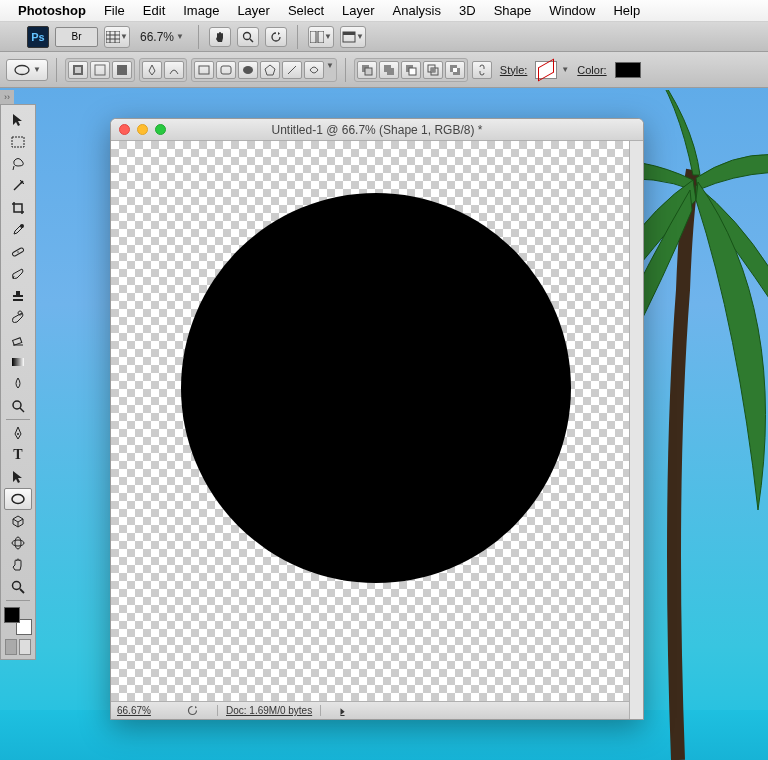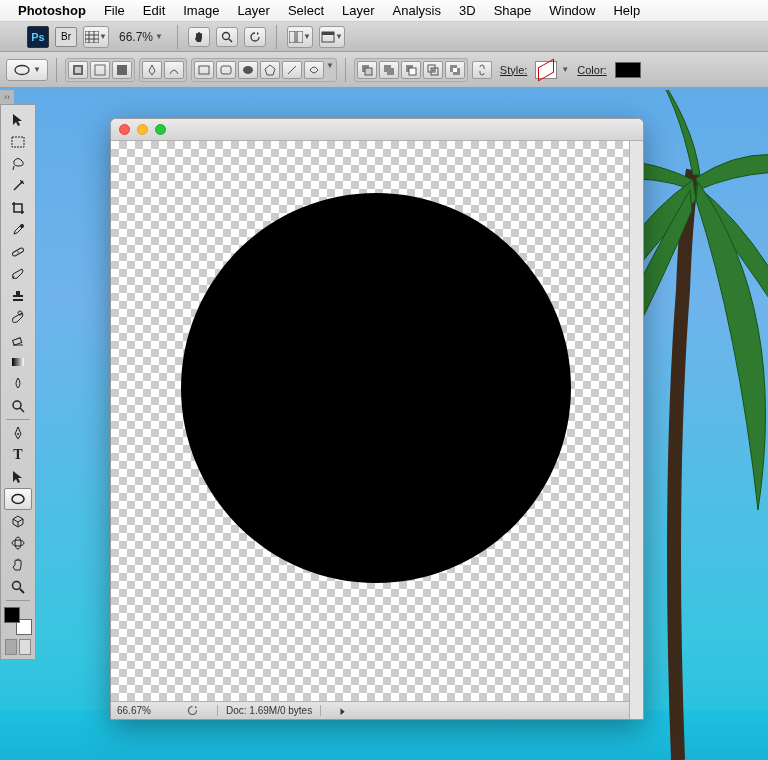--- a/index.html
+++ b/index.html
@@ -13,21 +13,21 @@
 
 .mac-menubar { position:absolute; top:0; left:0; right:0; height:22px; background:linear-gradient(#fdfdfd,#f0f0f0); display:flex; align-items:center; padding-left:0; font-size:13px; gap:18px; z-index:10; border-bottom:1px solid #d0d0d0;}
 .mac-menubar .apple { font-size:14px; }
 .mac-menubar .app-name { font-weight:600; }
 .mac-menubar span { cursor:default; }
 
 
 .ps-bar1 { position:absolute; top:22px; left:0; right:0; height:30px; background:linear-gradient(#d8d8d8,#bfbfbf); border-bottom:1px solid #9c9c9c; display:flex; align-items:center; padding:0 6px; gap:6px; z-index:9;}
 .ps-bar2 { position:absolute; top:52px; left:0; right:0; height:36px; background:linear-gradient(#d8d8d8,#bfbfbf); border-bottom:1px solid #9c9c9c; display:flex; align-items:center; padding:0 6px; gap:4px; z-index:9;}
 .ps-logo { width:22px; height:22px; background:#0b2340; color:#64c3ff; display:flex; align-items:center; justify-content:center; font-size:11px; font-weight:bold; border:1px solid #333; border-radius:2px;margin-left:21px;}
-.br-logo { width:22px; height:20px; border:1px solid #888; display:flex; align-items:center; justify-content:center; font-size:10px; background:#ddd; border-radius:2px;}
+.br-logo { width:43px; height:20px; border:1px solid #888; display:flex; align-items:center; justify-content:center; font-size:10px; background:#ddd; border-radius:2px;}
 .icon-btn { width:26px; height:22px; border:1px solid #999; background:linear-gradient(#f5f5f5,#d6d6d6); border-radius:3px; display:flex; align-items:center; justify-content:center; font-size:12px; color:#333; cursor:default;}
 .icon-btn.small{width:22px;height:20px;}
 .icon-btn.tiny{width:20px;height:18px;border-radius:2px;}
 .zoom-label { font-size:12px; color:#222; padding:0 4px; display:flex; align-items:center; gap:2px;justify-content:flex-end;}
 .vdiv { width:1px; height:24px; background:#9c9c9c; margin:0 4px;}
 .seltool { display:flex; align-items:center; gap:2px; background:linear-gradient(#fafafa,#dedede); border:1px solid #999; border-radius:3px; padding:2px 6px; height:22px;}
 .seltool svg{display:block;}
 .dd-caret{font-size:8px;color:#555;}
 .lbl { font-size:11px; color:#222; padding:0 4px;text-decoration:underline;}
 .color-swatch { width:26px; height:16px; background:#000; border:1px solid #666;}
@@ -59,21 +59,21 @@
 .dot.g{background:#28c940;border:1px solid #22a934;}
 .doc-title-text{flex:1;text-align:center;font-size:12px;color:#444;}
 .canvas-wrap{flex:1;position:relative;overflow:hidden;}
 .checker{position:absolute;inset:0;background-image:
   linear-gradient(45deg,#ccc 25%,transparent 25%),
   linear-gradient(-45deg,#ccc 25%,transparent 25%),
   linear-gradient(45deg,transparent 75%,#ccc 75%),
   linear-gradient(-45deg,transparent 75%,#ccc 75%);
   background-size:16px 16px;background-position:0 0,0 8px,8px -8px,-8px 0;background-color:#fff;}
 .shape{position:absolute;top:52px;left:70px;width:390px;height:390px;background:#000;border-radius:50%;}
-.doc-status{height:18px;background:linear-gradient(#e5e5e5,#d0d0d0);border-top:1px solid #b0b0b0;display:flex;align-items:center;font-size:10px;color:#333;padding:0 6px;gap:18px;}
+.doc-status{height:18px;background:linear-gradient(#e5e5e5,#d0d0d0);border-top:1px solid #b0b0b0;display:flex;align-items:center;font-size:10px;color:#333;padding:0 6px;gap:18px;text-decoration:underline;}
 .doc-status .z{width:50px;}
 .doc-status .r-icon{width:14px;height:14px;display:flex;align-items:center;justify-content:center;}
 .doc-status .info{border-left:1px solid #aaa;border-right:1px solid #aaa;padding:0 8px;}
 .doc-status .tri{font-size:9px;transform:scaleX(.6);}
 .scrollbar-v{width:14px;background:#e5e5e5;border-left:1px solid #b0b0b0;}
 .doc-body{display:flex;flex:1;}
 .doc-main{flex:1;display:flex;flex-direction:column;}
 </style>
 </head>
 <body>
@@ -424,20 +424,21 @@
     </div>
   </div>
 
 <div class="doc-window">
   <div class="doc-title">
     <div class="traffic">
       <div class="dot r"></div>
       <div class="dot y"></div>
       <div class="dot g"></div>
     </div>
+    <div class="doc-title-text">Untitled-1 @ 66.7% (Shape 1, RGB/8) *</div>
   </div>
   <div class="doc-body">
     <div class="doc-main">
       <div class="canvas-wrap">
         <div class="checker"></div>
         <div class="shape"></div>
       </div>
       <div class="doc-status">
         <span class="z">66.67%</span>
         <span class="r-icon">

